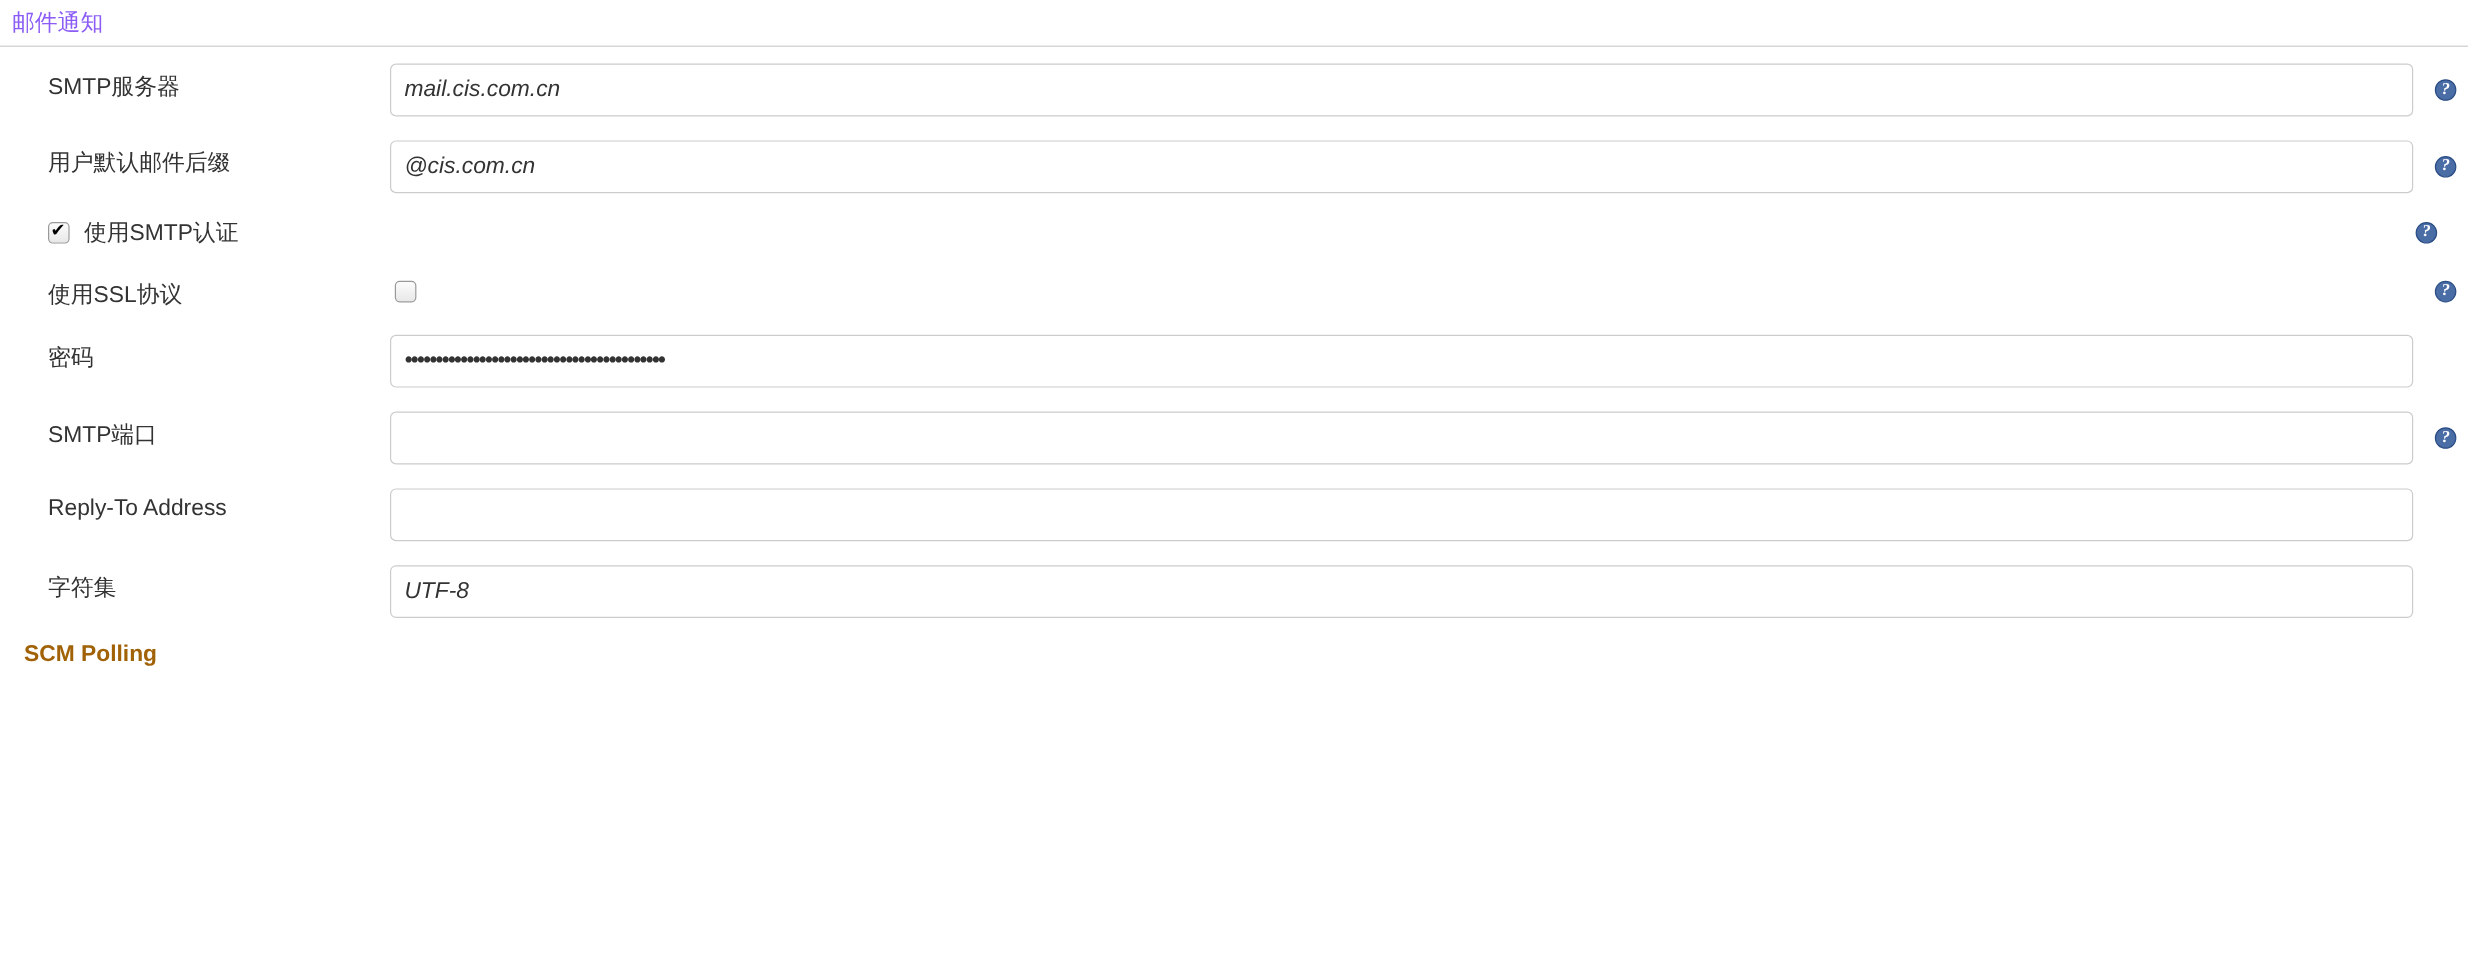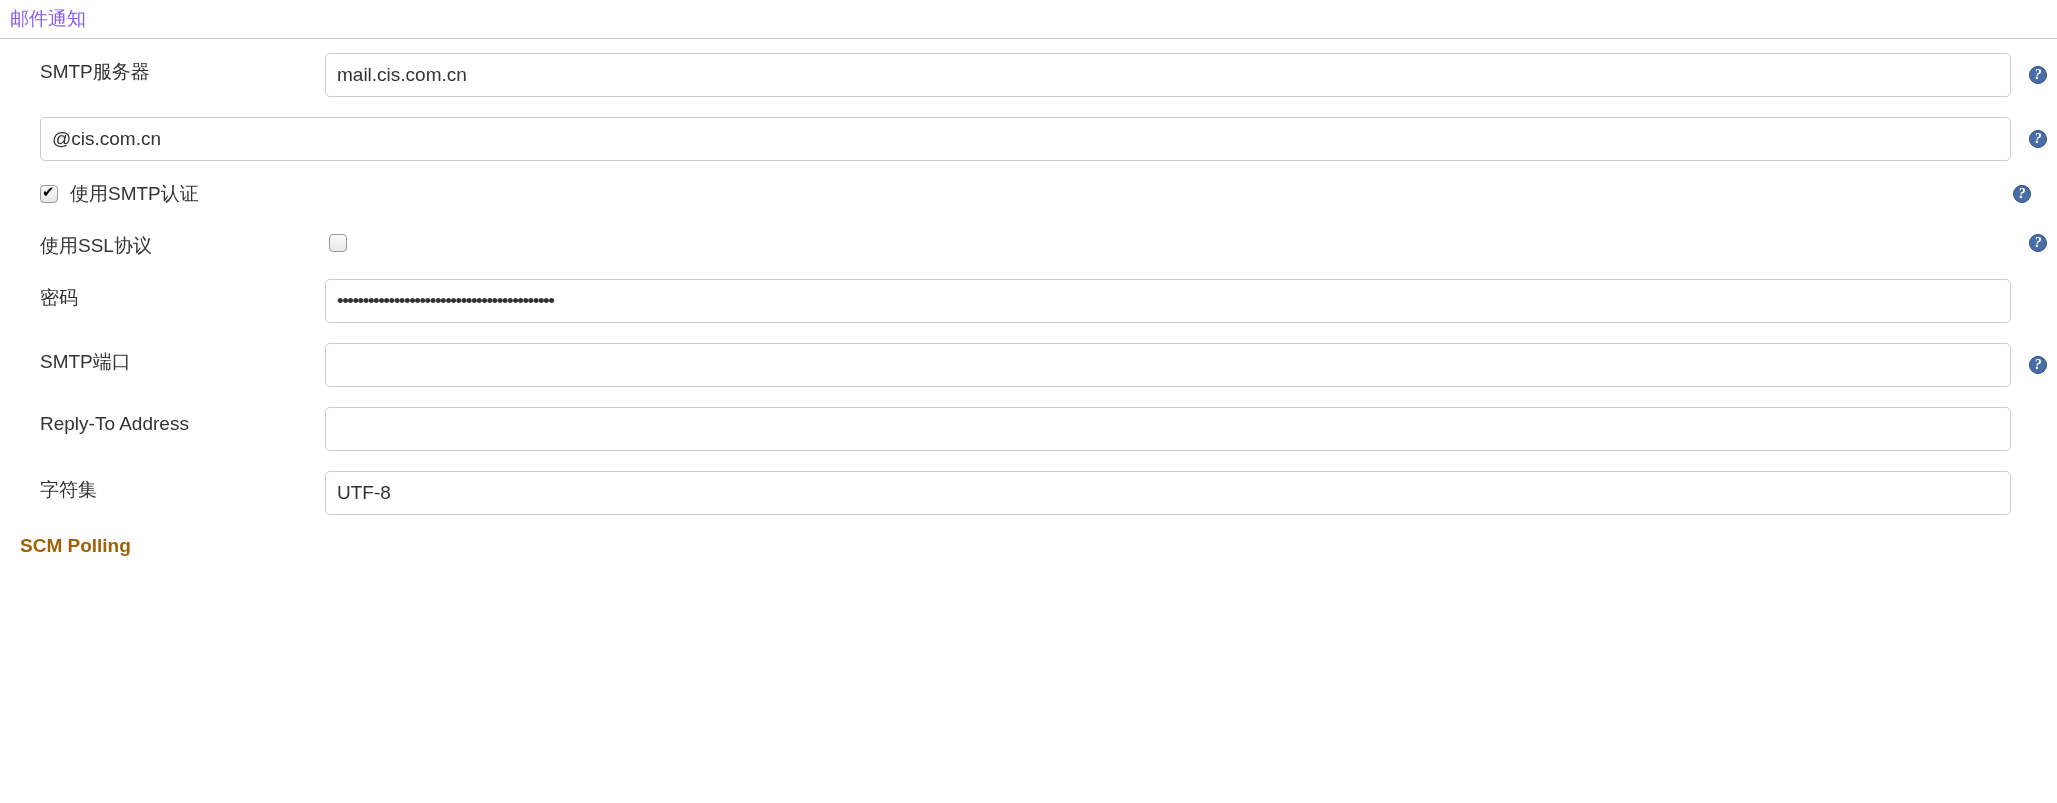--- a/index.html
+++ b/index.html
@@ -52,20 +52,21 @@
       width: 100%;
       height: 44px;
       padding: 8px 11px;
       font-size: 19px;
       color: #333;
       background: #fff;
       border: 1px solid #ccc;
       border-radius: 5px;
       outline: none;
       font-family: Arial, sans-serif;
+      font-style: italic;
     }
     .checkbox-row {
       display: flex;
       align-items: center;
       margin-bottom: 20px;
       position: relative;
     }
     .checkbox-input {
       width: 18px;
       height: 18px;
@@ -150,20 +151,21 @@
 
   <div class="form-row">
     <div class="form-label">SMTP服务器</div>
     <div class="form-input-wrap">
       <input type="text" class="form-input" value="mail.cis.com.cn" style="">
       <span class="help-icon clip"></span>
     </div>
   </div>
 
   <div class="form-row">
+    <div class="form-label">用户默认邮件后缀</div>
     <div class="form-input-wrap">
       <input type="text" class="form-input" value="@cis.com.cn" style="">
       <span class="help-icon clip"></span>
     </div>
   </div>
 
   <div class="checkbox-row" style="padding-right:46px;">
     <input type="checkbox" class="checkbox-input" checked="" style="">
     <span class="checkbox-label">使用SMTP认证</span>
     <span class="help-icon clip" style="right:10px;"></span>

